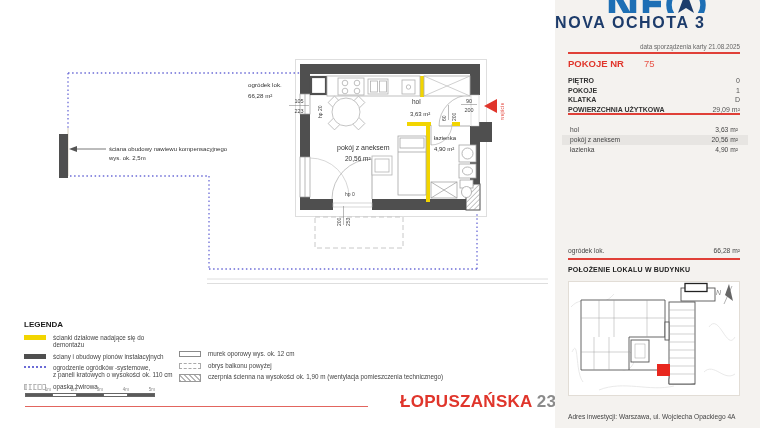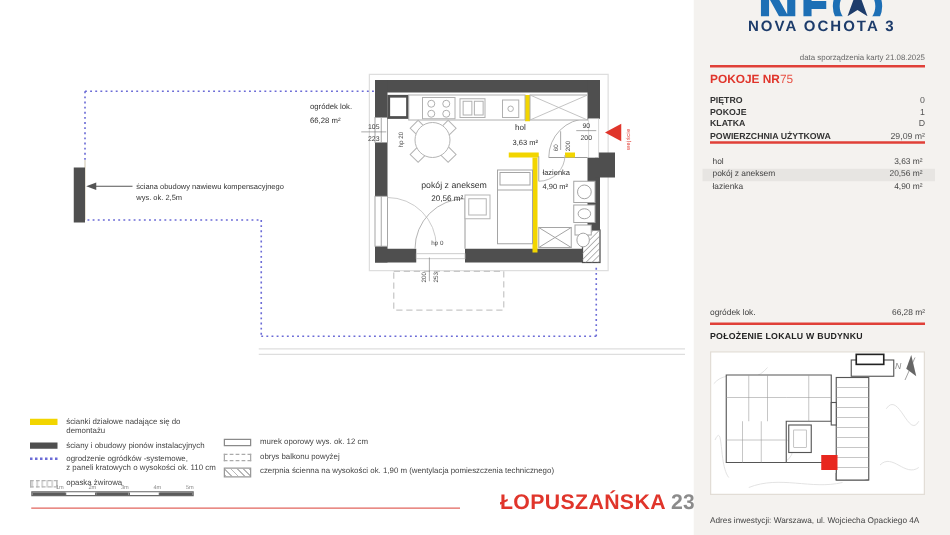--- a/index.html
+++ b/index.html
@@ -45,27 +45,27 @@
   .red-divider{position:absolute;left:25px;top:406px;width:343px;height:1px;background:var(--light-red)}
 
   .brand{position:absolute;left:400px;top:392px;font-size:17px;font-weight:bold;letter-spacing:0.3px}
   .brand .street{color:var(--accent-red)}
   .brand .number{color:#8b8b8b;margin-left:4px}
 
   
   .panel{position:absolute;left:555px;top:0;width:205px;height:428px;background:var(--panel-bg)}
   .logo-wrap{position:absolute;top:0;left:0;right:0;height:13px;overflow:hidden;text-align:center}
   .logo-wrap svg{margin-top:-18px}
-  .project-name{position:absolute;top:14px;left:0;right:0;text-align:center;
-    font-size:12px;font-weight:bold;letter-spacing:1.6px;color:var(--navy)}
+  .project-name{position:absolute;top:14px;left:0;right:0;text-align:left;
+    font-size:16px;font-weight:bold;letter-spacing:1.6px;color:var(--navy)}
   .date-line{position:absolute;top:43px;right:20px;font-size:6.3px;color:#666}
   .rule{position:absolute;left:13px;right:20px;height:1.5px;background:#e04038}
   .rule1{top:52px}.rule2{top:113px}.rule3{top:258px}
   .lokal-line{position:absolute;top:58px;left:13px;font-size:9.5px;font-weight:bold;color:var(--accent-red)}
-  .lokal-line .num{font-weight:normal;color:#e8564a;margin-left:0}
+  .lokal-line .num{font-weight:normal;color:#e8564a;margin-left:20px}
   .attrs{position:absolute;top:76px;left:13px;right:20px}
   .attr-row{display:flex;justify-content:space-between;line-height:9.5px}
   .attr-row .lbl{font-size:7px;font-weight:bold;color:#333}
   .attr-row .val{font-size:7px;color:#555}
   .rooms{position:absolute;top:125px;left:13px;right:20px}
   .room-row{display:flex;justify-content:space-between;line-height:10px;font-size:6.7px;color:#444;
     padding:0 2px}
   .room-row.highlight{background:var(--row-highlight);margin:0 -8px 0 -6px;padding:0 10px 0 8px}
   .garden-row{position:absolute;top:247px;left:13px;right:20px;display:flex;
     justify-content:space-between;font-size:6.7px;color:#444}
@@ -233,20 +233,21 @@
       <text transform="translate(350,226) rotate(-90)" font-size="5">253</text>
     </g>
 
     <g>
       <polygon points="484,106 497,99 497,113" fill="var(--accent-red)"></polygon>
       <text transform="translate(504,120) rotate(-90)" font-size="4.5" fill="var(--accent-red)" letter-spacing="0.4">wejście</text>
     </g>
   </svg>
 
   <div class="legend">
+    <div class="legend-title">LEGENDA</div>
     <div class="lg-col-left">
       <div class="lg-row">
         <div class="lg-swatch sw-yellow"></div>
         <div>ścianki działowe nadające się do demontażu</div>
       </div>
       <div class="lg-row">
         <div class="lg-swatch sw-dark"></div>
         <div>ściany i obudowy pionów instalacyjnych</div>
       </div>
       <div class="lg-row">

